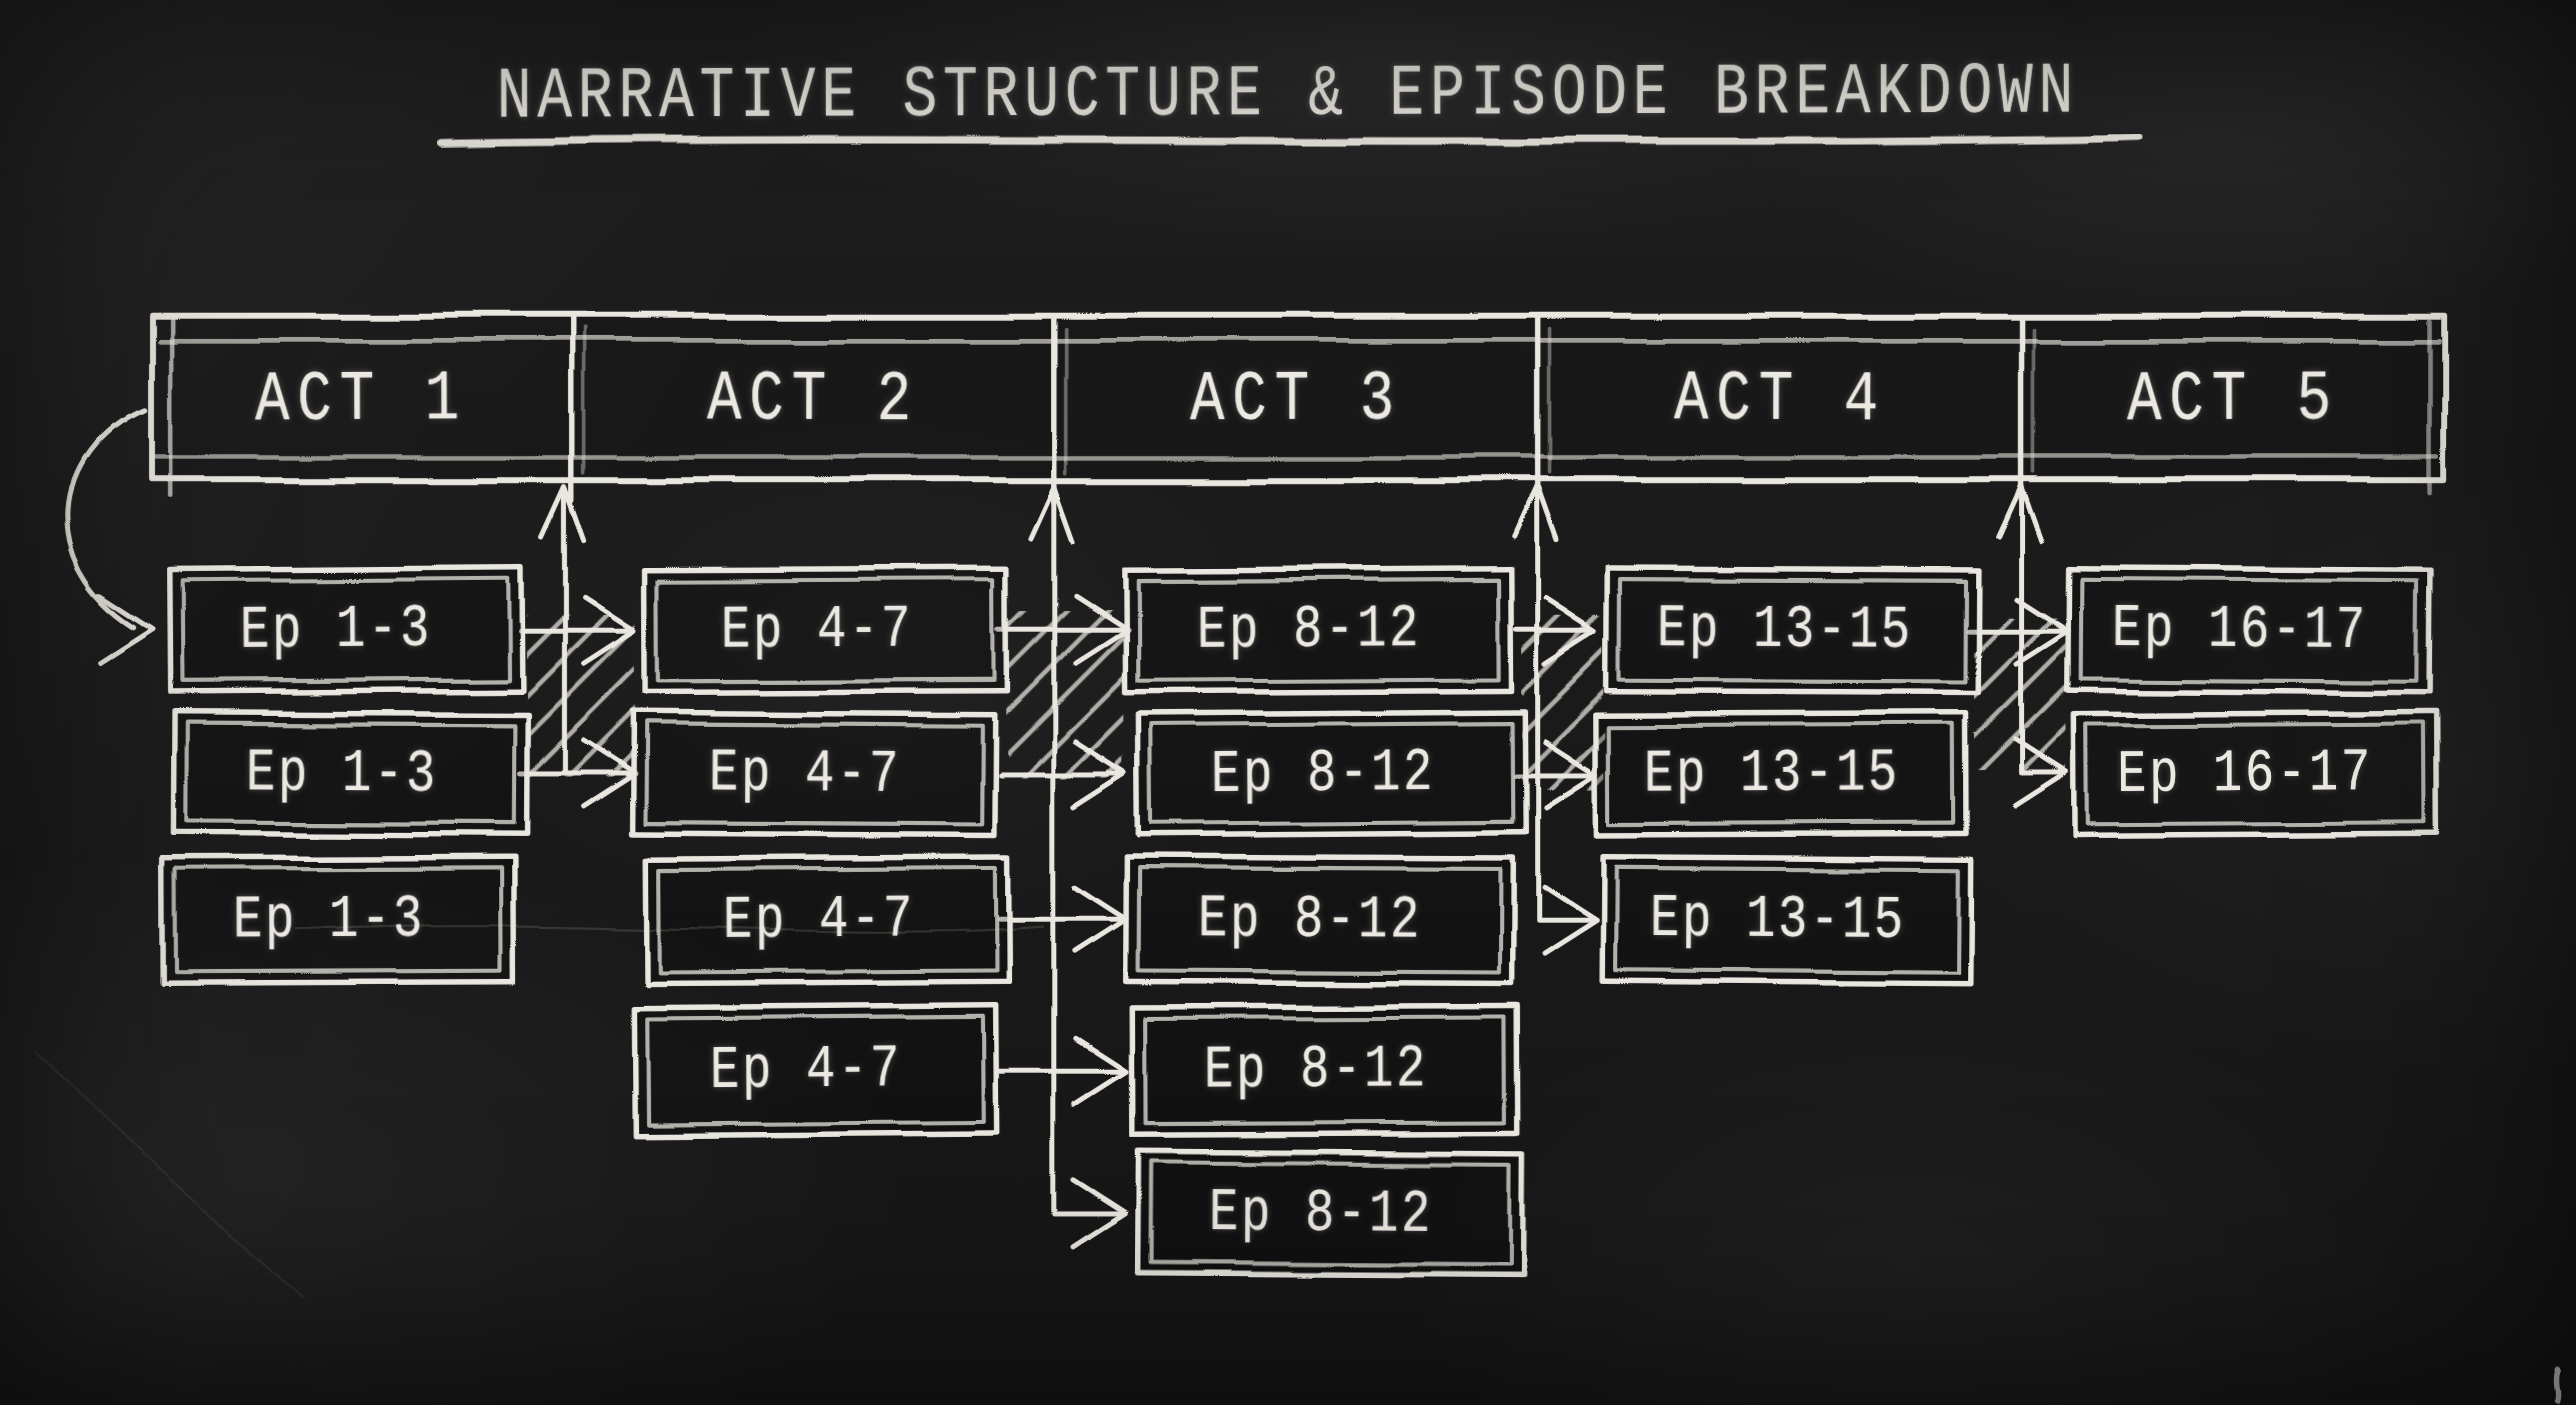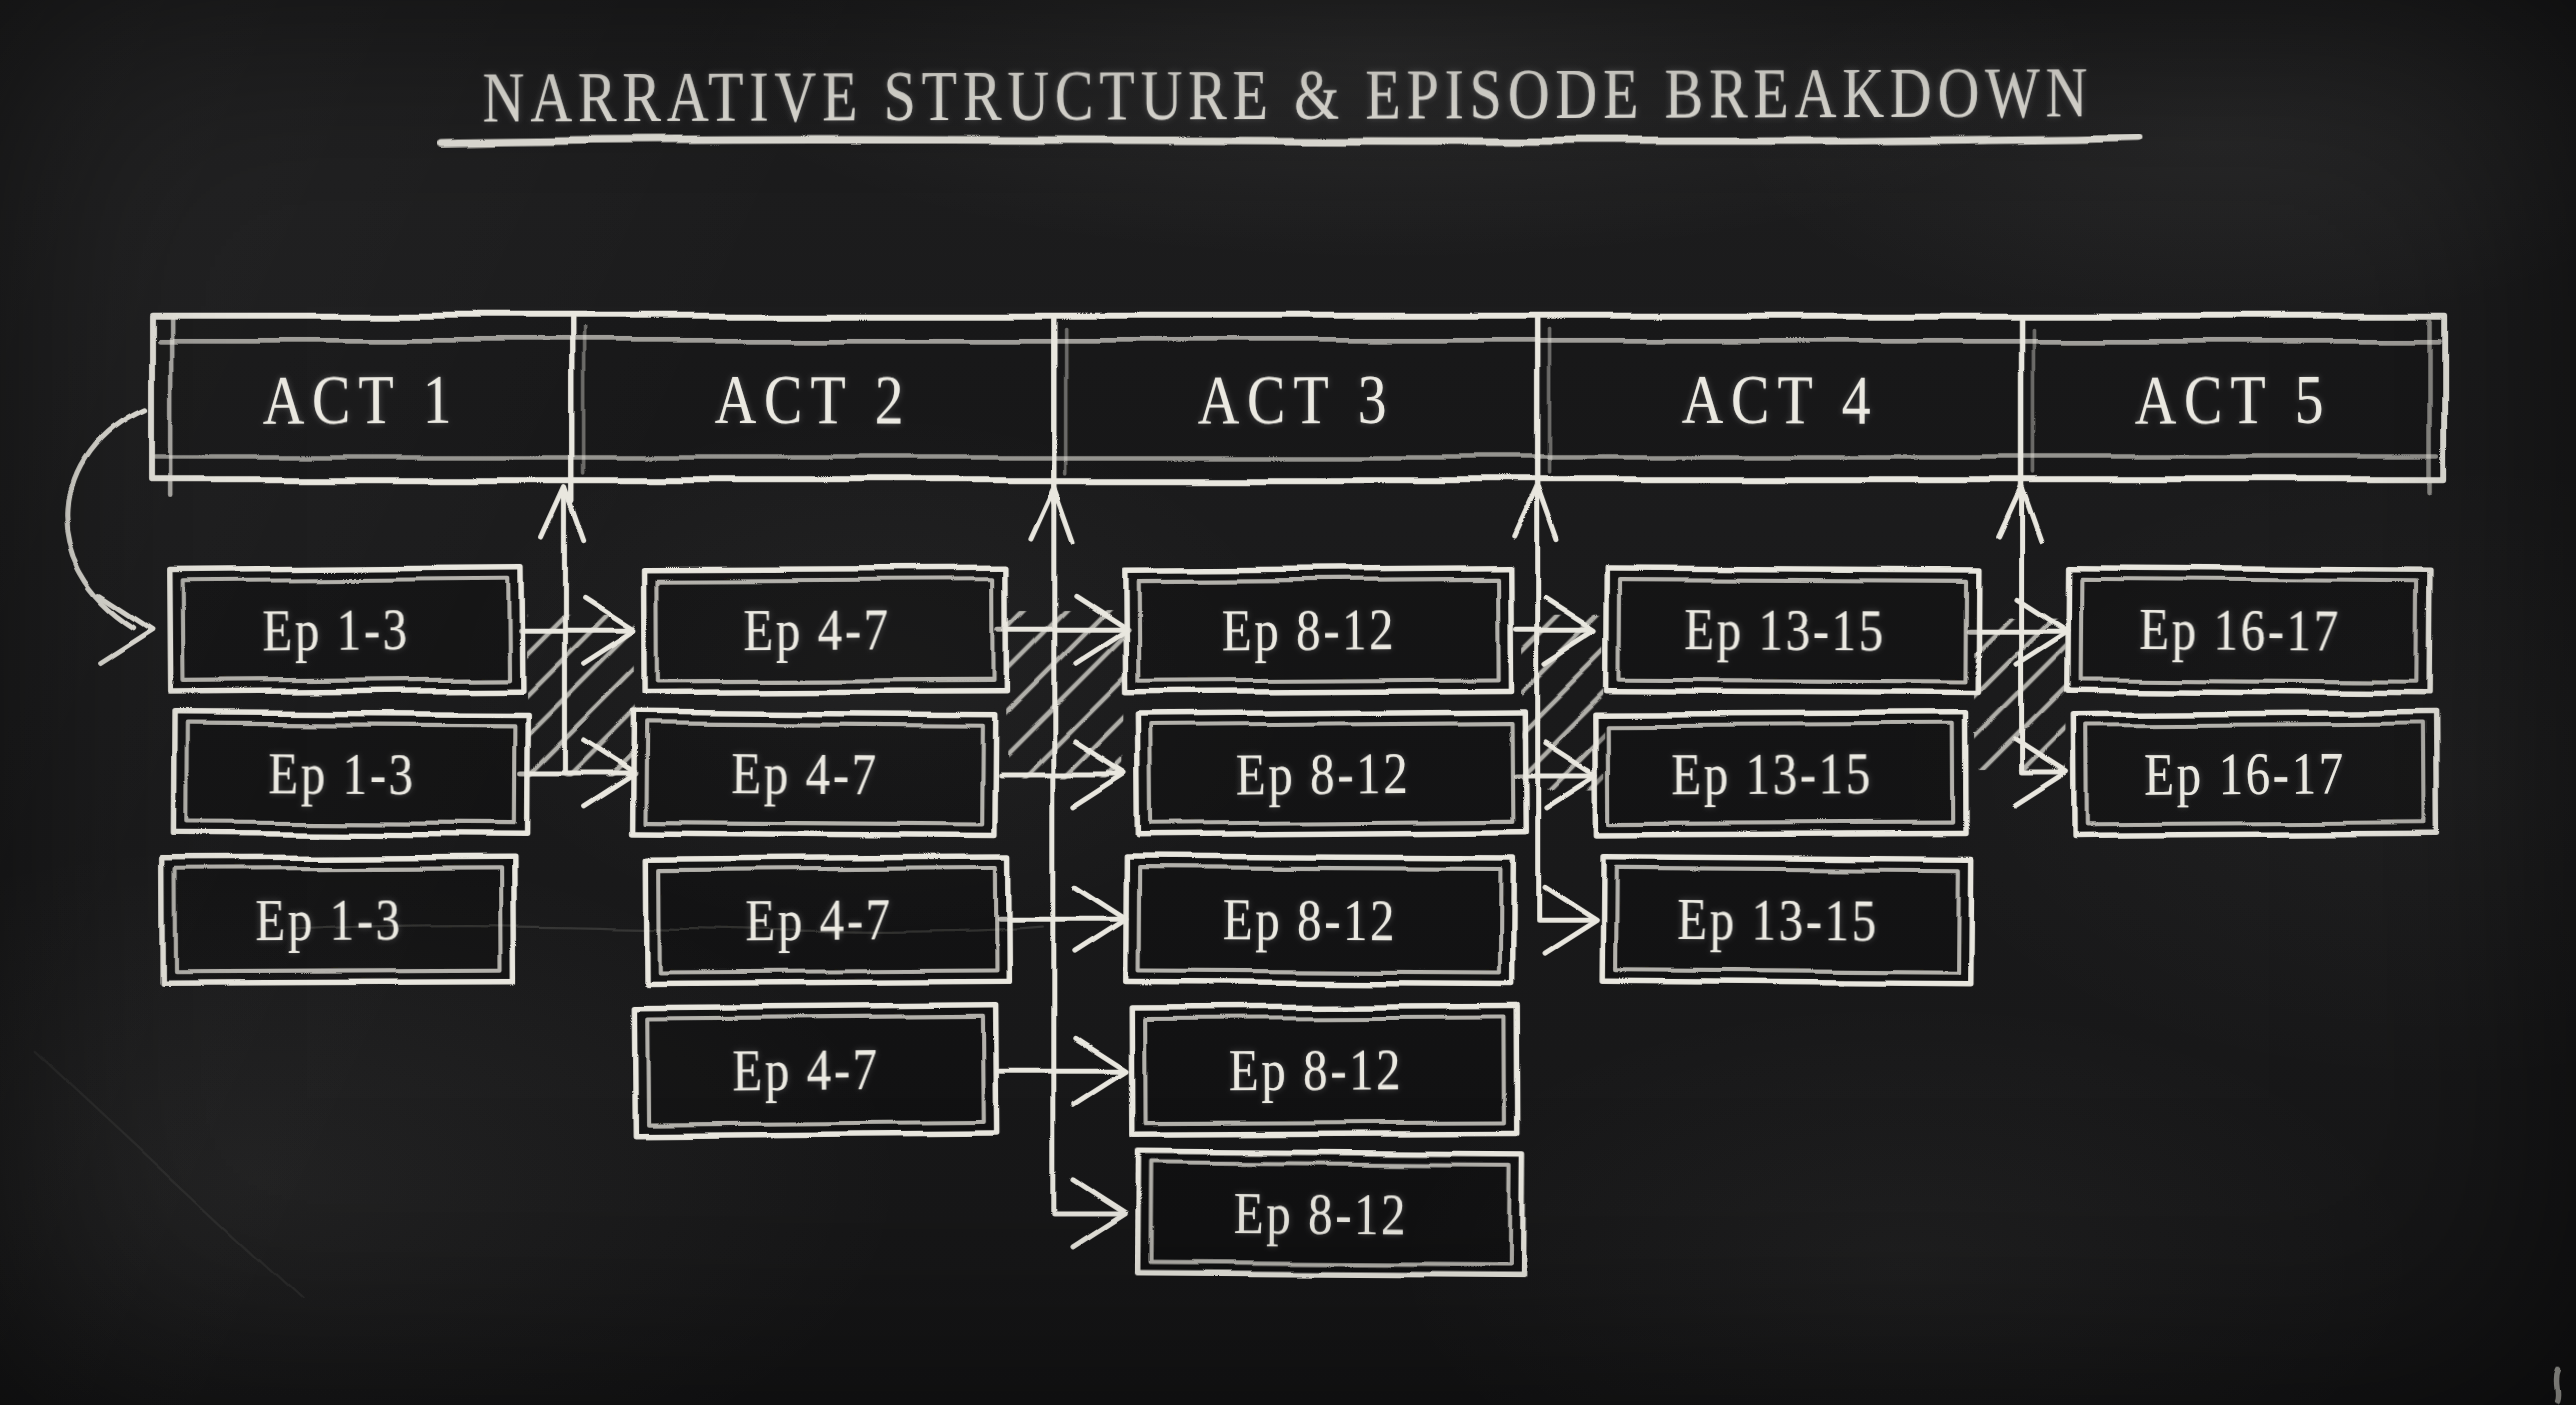--- a/index.html
+++ b/index.html
@@ -1,18 +1,18 @@
 <!DOCTYPE html>
 <html style="font-size:14.6px"><head>
 <meta charset="utf-8">
 <style>
   html,body{margin:0;padding:0;background:#0d0d0e;}
   .board{
     position:relative;width:2576px;height:1405px;overflow:hidden;
-    font-family:Liberation Serif, serif;
+    font-family:Liberation Mono, monospace;
     background:
       radial-gradient(1006px 293px at 54% 4%,  rgba(225,225,220,.075), transparent 70%),
       radial-gradient(695px 274px at 86% 10%,  rgba(225,225,220,.05),  transparent 70%),
       radial-gradient(915px 476px at 10% 84%, rgba(225,225,220,.055), transparent 72%),
       radial-gradient(750px 384px at 74% 90%,  rgba(225,225,220,.04),  transparent 70%),
       radial-gradient(622px 384px at 34% 48%,  rgba(225,225,220,.035), transparent 70%),
       radial-gradient(823px 457px at 95% 55%,  rgba(225,225,220,.03),  transparent 70%),
       linear-gradient(115deg, rgba(255,255,255,.035) 0%, transparent 28%),
       linear-gradient(#1e1e1f,#161617);
   }

